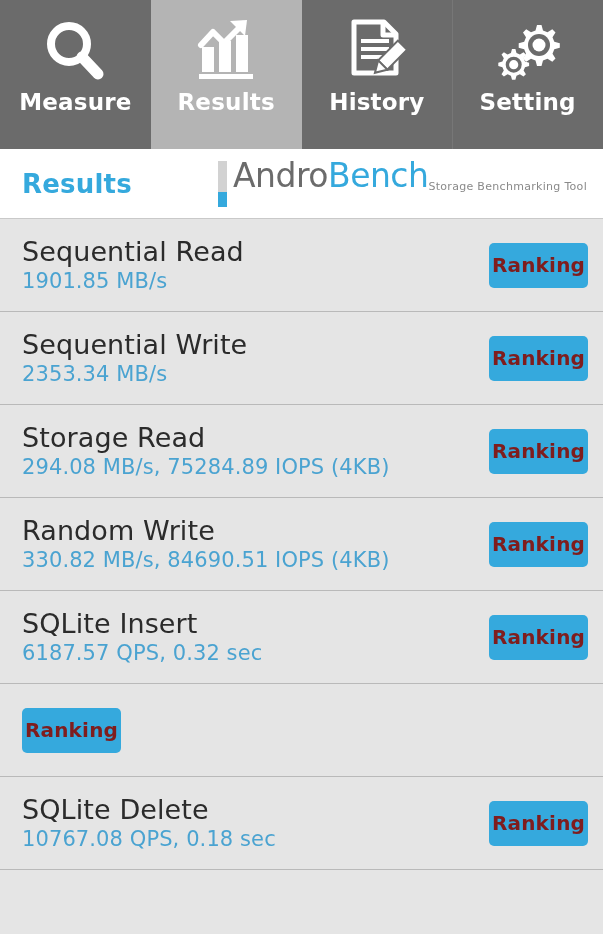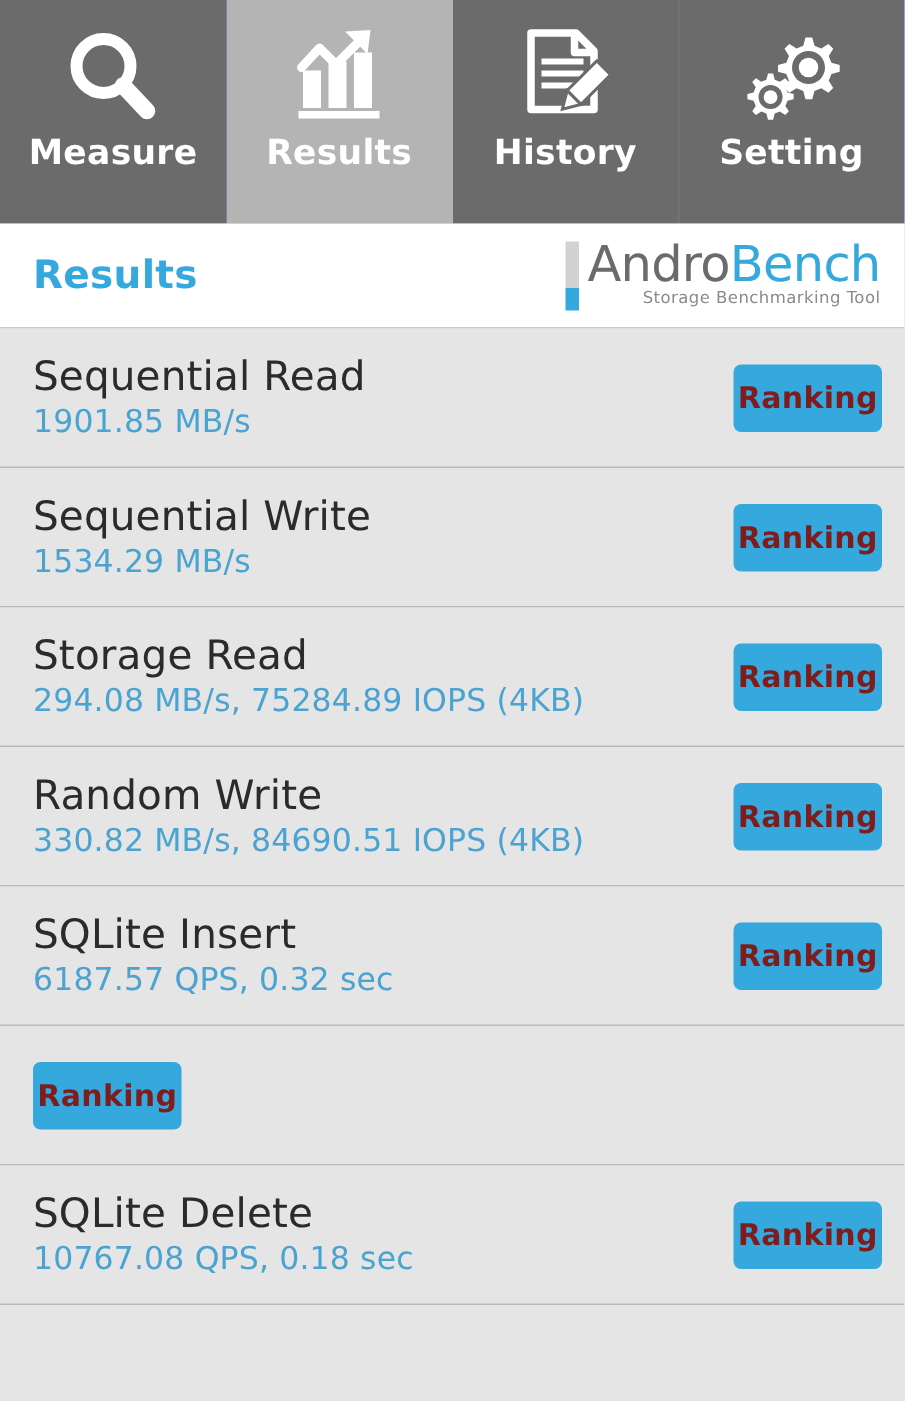--- a/index.html
+++ b/index.html
@@ -18,21 +18,21 @@
     position: relative;
     background: #e5e5e5;
     display: flex;
     flex-direction: column;
   }
 
   
   .tabbar {
     height: 149px;
     display: flex;
-    background: #4c1d95;
+    background: #22c55e;
     flex: 0 0 149px;
     text-align: center;
   }
   .tab {
     flex: 1 1 0;
     background: #6b6b6b;
     display: flex;
     flex-direction: column;
     align-items: center;
     justify-content: flex-start;
@@ -101,21 +101,21 @@
     height: 46px;
     margin-right: 6px;
     margin-top: 2px;
     display: flex;
     flex-direction: column;
   }
   .logo-bar .top { flex: 1 1 auto; background: #d2d2d2; }
   .logo-bar .bot { height: 15px; background: #35a9dd; }
   .logo-text {
     display: flex;
-    flex-direction: column;
+    flex-direction: row;
     align-items: flex-end;
   }
   .logo-word {
     font-size: 33px;
     line-height: 34px;
     font-weight: 400;
     letter-spacing: -0.5px;
   }
   .logo-word .andro { color: #6b6b6b; }
   .logo-word .bench { color: #35a9dd; }
@@ -266,21 +266,21 @@
       <div class="row-texts">
         <div class="row-title">Sequential Read</div>
         <div class="row-value">1901.85 MB/s</div>
       </div>
       <button class="ranking-btn">Ranking</button>
     </div>
 
     <div class="row">
       <div class="row-texts">
         <div class="row-title">Sequential Write</div>
-        <div class="row-value">1534.29 MB/s</div>
+        <div class="row-value">2353.34 MB/s</div>
       </div>
       <button class="ranking-btn">Ranking</button>
     </div>
 
     <div class="row">
       <div class="row-texts">
         <div class="row-title">Storage Read</div>
         <div class="row-value">294.08 MB/s, 75284.89 IOPS (4KB)</div>
       </div>
       <button class="ranking-btn">Ranking</button>

